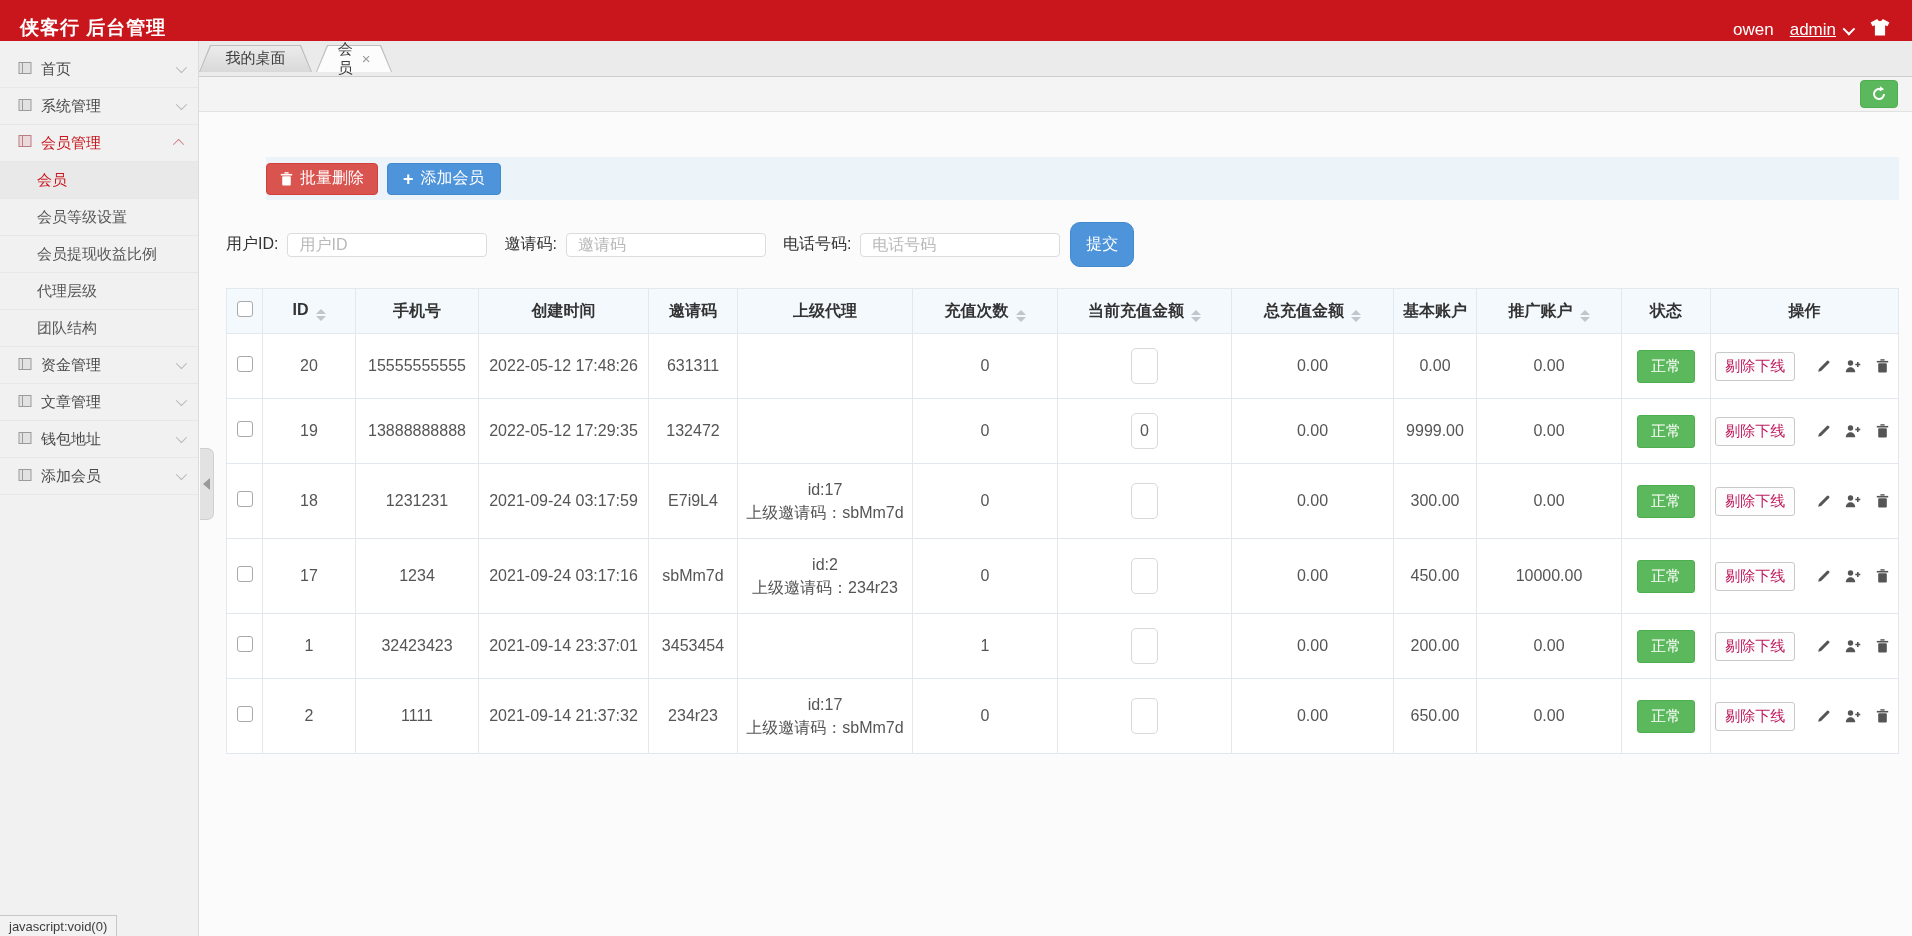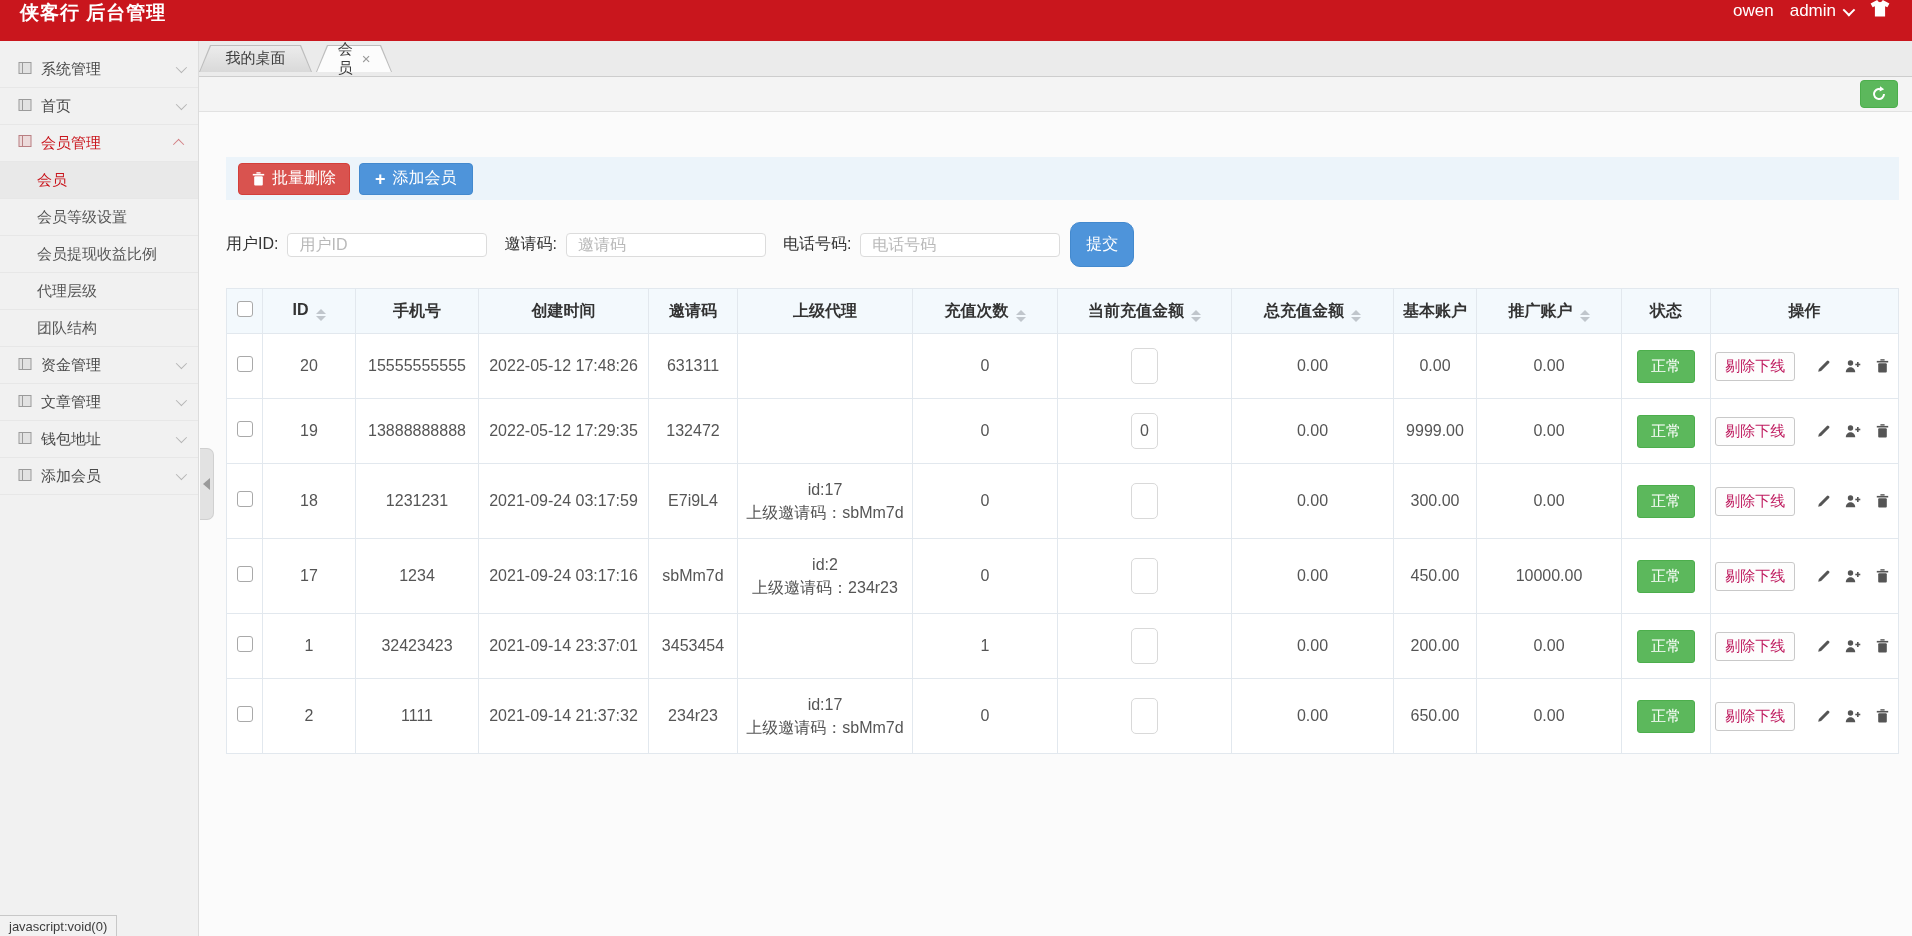--- a/index.html
+++ b/index.html
@@ -1,25 +1,25 @@
 <!DOCTYPE html>
 <html><head>
 <meta charset="utf-8">
 <style>
   * { margin:0; padding:0; box-sizing:border-box; }
   html,body { width:1912px; height:936px; overflow:hidden;
     font-family:"Liberation Sans","DejaVu Sans",sans-serif; background:#fbfbfb; }
 
   
-  .topbar { height:41px; background:#c9161d; display:flex; align-items:flex-start;
+  .topbar { height:41px; background:#c9161d; display:flex; align-items:flex-end;
     justify-content:space-between; padding:0 22px 0 20px; }
   .brand { color:#fff; font-size:19px; font-weight:bold; letter-spacing:1px; }
   .user-area { display:flex; align-items:center; color:#fff; font-size:17px; gap:18px; }
   .user-name-wrap { display:flex; align-items:center; gap:16px; }
-  .admin-wrap { display:flex; align-items:center; gap:7px; cursor:pointer; }
+  .admin-wrap { display:flex; align-items:center; gap:7px; cursor:pointer;text-decoration:underline; }
   .chev-down-white { width:9px; height:9px; border-right:2px solid #fff; border-bottom:2px solid #fff;
     transform:rotate(45deg) translateY(-2px); }
 
   
   .layout { display:flex; height:895px; }
   .sidebar { width:200px; background:#f1f1f1; border-right:1px solid #dcdcdc; padding-top:10px; }
   .content { flex:1; display:flex; flex-direction:column; background:#fbfbfb; }
 
   
   .side-item { height:37px; display:flex; align-items:center; padding:0 14px 0 18px;
@@ -48,21 +48,21 @@
 
   
   .refresh-strip { height:35px; background:#f4f4f4; border-bottom:1px solid #e2e2e2;
     display:flex; align-items:center; justify-content:flex-end; padding-right:14px; }
   .refresh-btn { width:38px; height:28px; background:#5cb85c; border:1px solid #4cae4c;
     border-radius:4px; display:flex; align-items:center; justify-content:center; cursor:pointer; }
 
   
   .workspace { flex:1; padding:45px 13px 0 27px; }
   .toolbar-strip { height:43px; background:#ecf4fa; display:flex; align-items:center;
-    padding-left:12px; gap:9px; }
+    padding-left:0; gap:9px;margin-left:40px; }
   .btn { display:inline-flex; align-items:center; justify-content:center; gap:7px;
     height:32px; border-radius:4px; font-size:16px; color:#fff; cursor:pointer; border:1px solid transparent; }
   .btn-danger { background:#d9534f; border-color:#d43f3a; padding:0 13px; }
   .btn-primary { background:#4e94da; border-color:#4389ce; padding:0 15px; }
   .plus-glyph { font-size:18px; font-weight:bold; line-height:1; }
 
   .search-row { margin-top:22px; display:flex; align-items:center; }
   .search-label { font-size:16px; color:#333; margin-right:9px; }
   .search-input { width:200px; height:24px; border:1px solid #dcdcdc; border-radius:4px;
     padding:0 11px; font-size:16px; color:#a16207; background:#fff; margin-right:17px;
@@ -130,29 +130,29 @@
 </header>
 
 <div class="layout">
 
   <aside class="sidebar">
     <div class="side-item">
       <span class="mi"><svg width="14" height="14" viewBox="0 0 14 14">
             <rect x="1" y="1.5" width="12" height="11" fill="#e2e2e2" stroke="#9b9b9b"></rect>
             <line x1="4.5" y1="1.5" x2="4.5" y2="12.5" stroke="#9b9b9b"></line>
           </svg></span>
-      <span class="lbl">系统管理</span>
+      <span class="lbl">首页</span>
       <span class="chev down"></span>
     </div>
     <div class="side-item">
       <span class="mi"><svg width="14" height="14" viewBox="0 0 14 14">
             <rect x="1" y="1.5" width="12" height="11" fill="#e2e2e2" stroke="#9b9b9b"></rect>
             <line x1="4.5" y1="1.5" x2="4.5" y2="12.5" stroke="#9b9b9b"></line>
           </svg></span>
-      <span class="lbl">首页</span>
+      <span class="lbl">系统管理</span>
       <span class="chev down"></span>
     </div>
     <div class="side-item expanded">
       <span class="mi"><svg width="14" height="14" viewBox="0 0 14 14">
             <rect x="1" y="1.5" width="12" height="11" fill="#ecdada" stroke="#b97f82"></rect>
             <line x1="4.5" y1="1.5" x2="4.5" y2="12.5" stroke="#b97f82"></line>
           </svg></span>
       <span class="lbl">会员管理</span>
       <span class="chev up"></span>
     </div>

